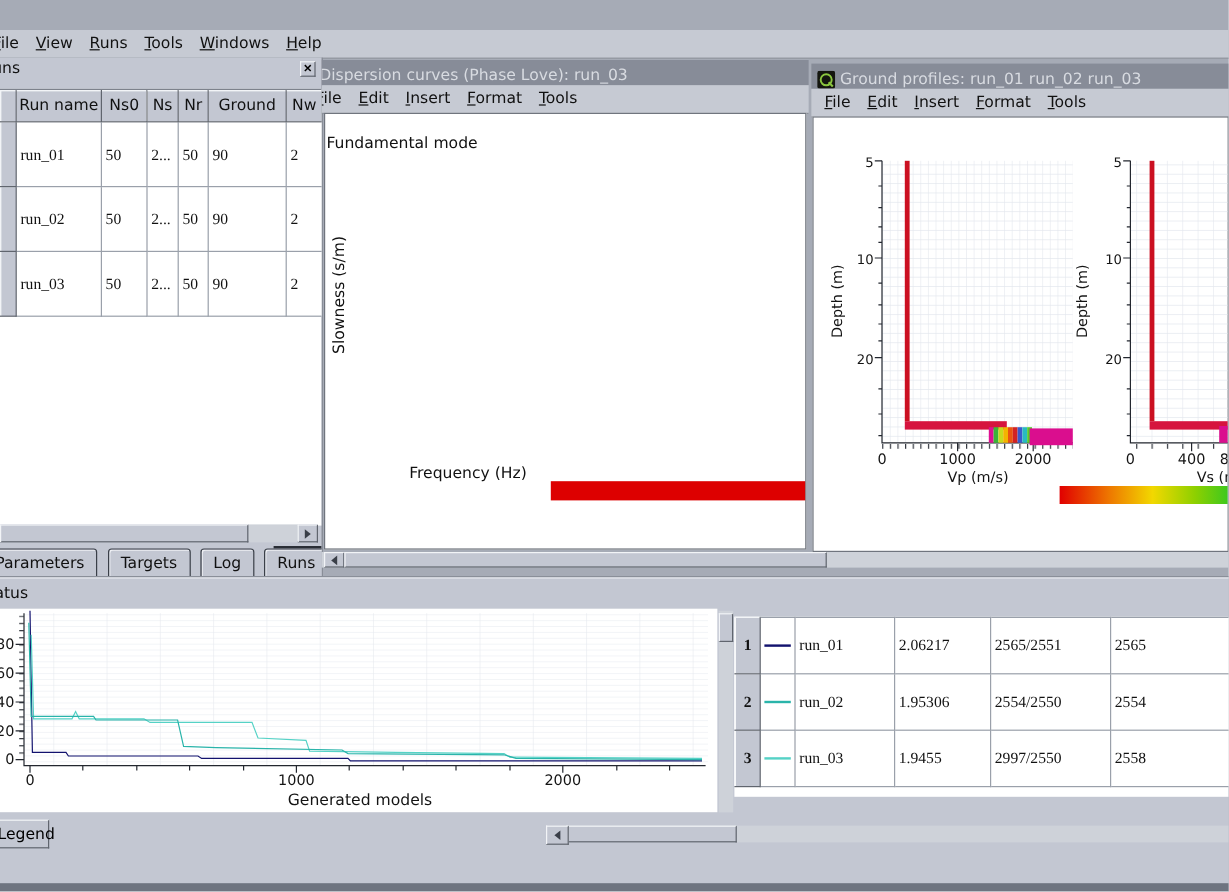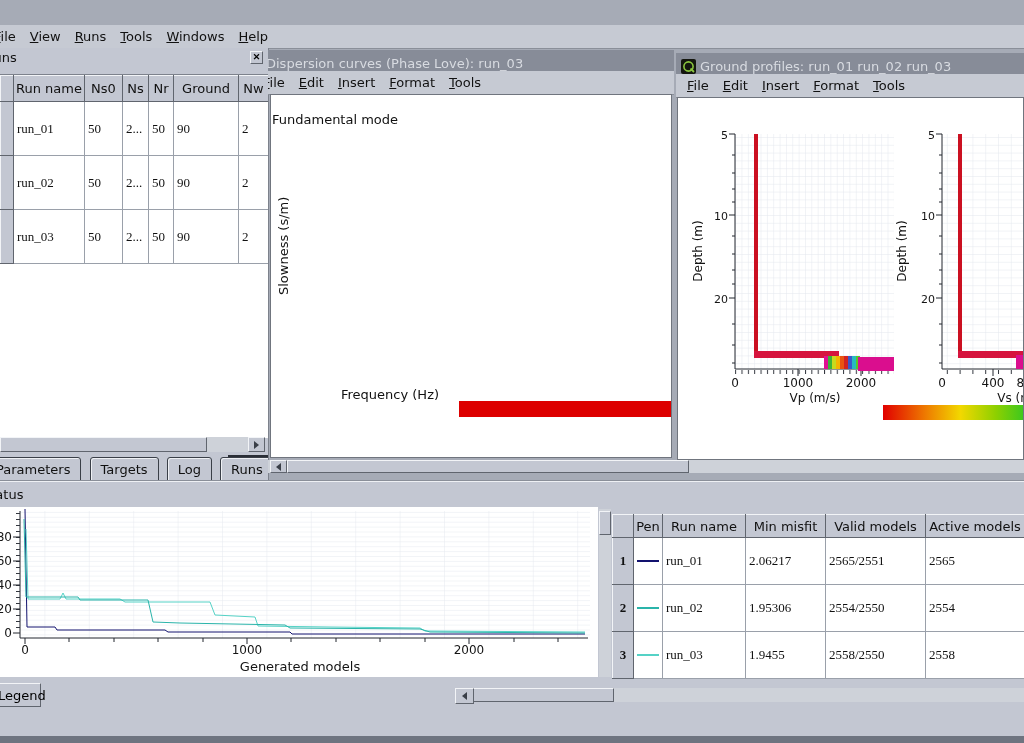--- a/index.html
+++ b/index.html
@@ -315,28 +315,20 @@
       <table class="gridtab stable">
         <colgroup>
             <col style="width:21px">
             <col style="width:29px">
             <col style="width:83px">
             <col style="width:80px">
             <col style="width:100px">
             <col style="width:99px">
           </colgroup>
         <tbody>
-            <tr>
-          <th class="idxcell"></th>
-          <th>Pen</th>
-          <th>Run name</th>
-          <th>Min misfit</th>
-          <th>Valid models</th>
-          <th>Active models</th>
-        </tr>
         <tr>
           <td class="idxcell">1</td>
           <td>
                 <div class="penline" style="background-color: rgb(18, 18, 110);"></div>
               </td>
           <td>run_01</td>
           <td>2.06217</td>
           <td>2565/2551</td>
           <td>2565</td>
         </tr>
@@ -350,21 +342,21 @@
           <td>2554/2550</td>
           <td>2554</td>
         </tr>
         <tr>
           <td class="idxcell">3</td>
           <td>
                 <div class="penline" style="background-color: rgb(85, 210, 198);"></div>
               </td>
           <td>run_03</td>
           <td>1.9455</td>
-          <td>2558/2550</td>
+          <td>2997/2550</td>
           <td>2558</td>
         </tr>
       </tbody>
         </table>
     </div>
 
     <div class="sb-track" style="left:472px;top:207px;width:552px;height:14px;">
       <div class="sb-slider" style="left:0;top:0;width:140px;height:12px;"></div>
     </div>
     <div class="sb-btn" style="left:455px;top:207px;width:17px;height:14px;">

